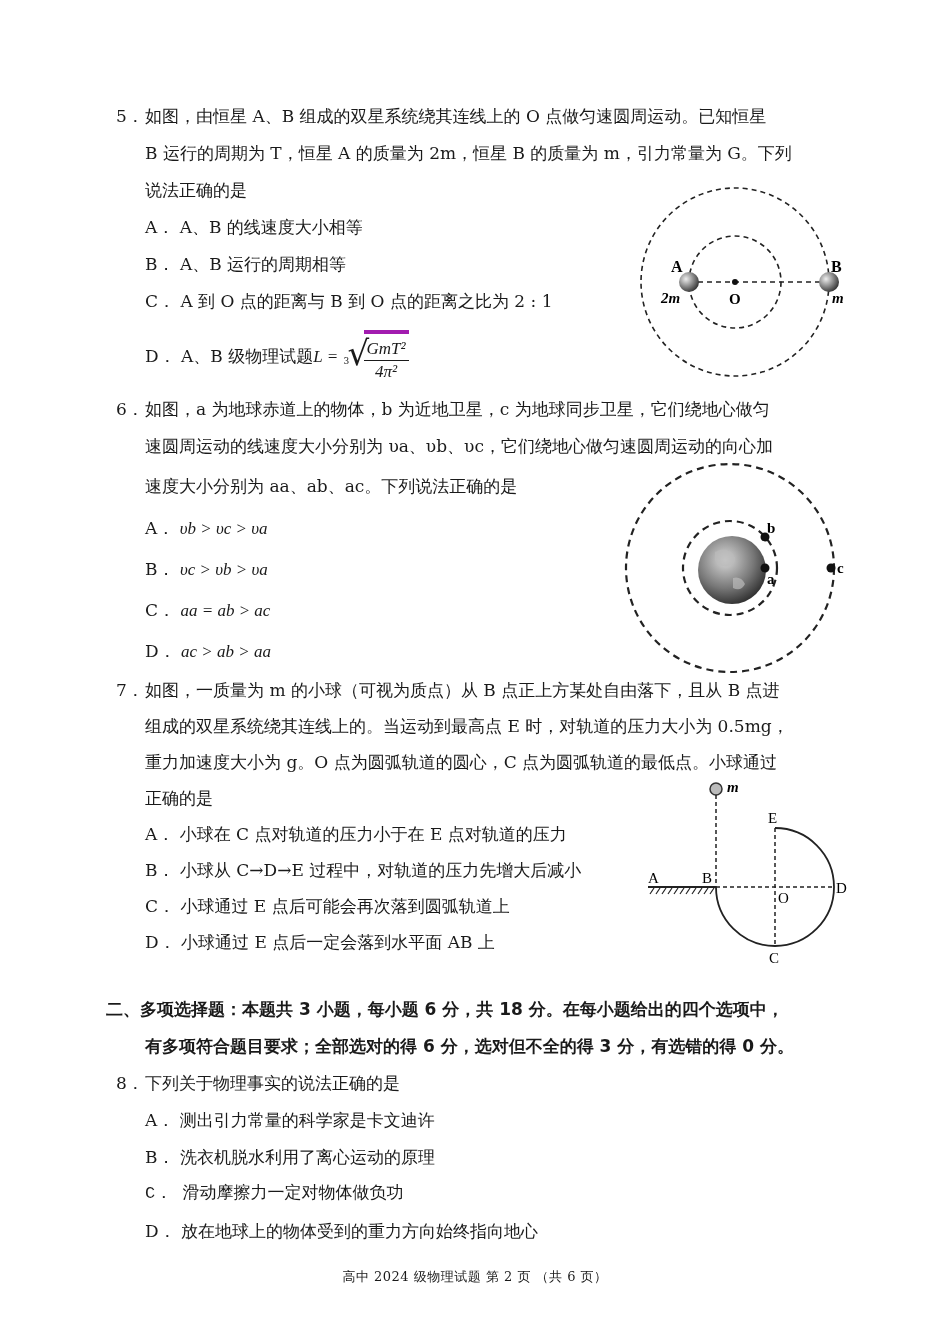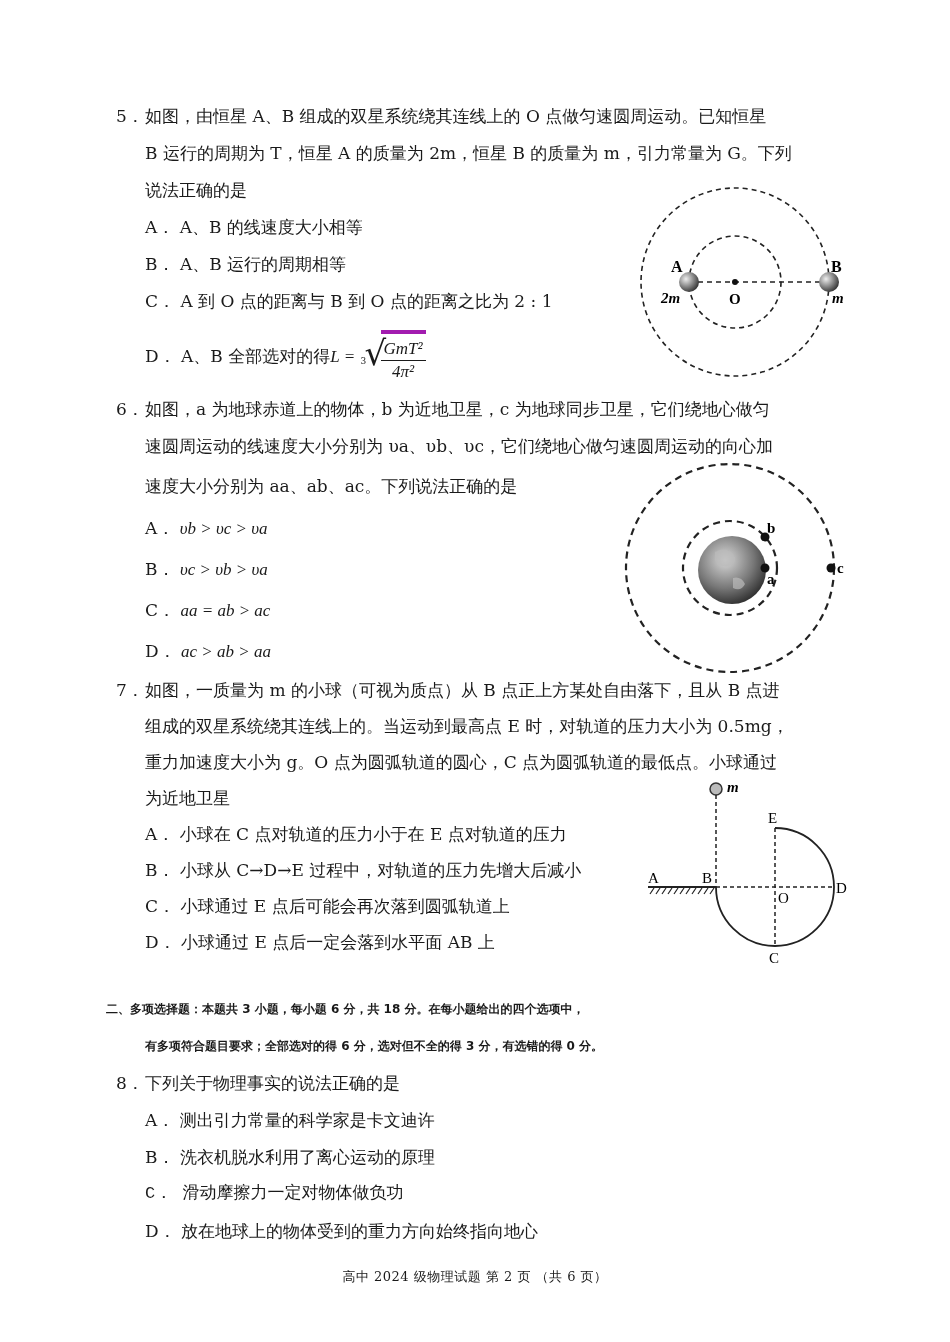--- a/index.html
+++ b/index.html
@@ -3,21 +3,21 @@
 <meta charset="utf-8">
 <style>
   html, body { margin: 0; padding: 0; background: #ffffff; }
   body {
     width: 950px; height: 1342px; position: relative; overflow: hidden;
     font-family: "DejaVu Serif", "Liberation Serif", serif;
     color: #1a1a1a; font-size: 17px;
   }
   .line { position: absolute; white-space: nowrap; line-height: 24px; }
   .i { font-style: italic; font-family: "Liberation Serif", "DejaVu Serif", serif; }
-  .bold { font-weight: bold; font-family: "DejaVu Sans", "Liberation Sans", sans-serif; font-size: 12px; }
+  .bold { font-weight: bold; font-family: "DejaVu Sans", "Liberation Sans", sans-serif; font-size: 17px; }
   .frac { display: inline-block; vertical-align: middle; text-align: center; }
   .frac .num { display: block; border-bottom: 1px solid #1a1a1a; padding: 0 3px; line-height: 22px; }
   .frac .den { display: block; line-height: 22px; }
   .root { display: inline-block; vertical-align: middle; position: relative; padding-left: 14px; }
   .root .idx { position: absolute; left: 0; top: 6px; font-size: 9px; }
   .root .rad { position: absolute; left: 4px; top: 0; font-size: 34px; line-height: 46px; }
   .root .body { display: inline-block; border-top: 4px solid #a21caf; margin-left: 6px; }
   svg { position: absolute; }
   .footer { position: absolute; left: 0; width: 950px; top: 1268px; text-align: center; font-size: 13px; letter-spacing: 0.5px; }
 </style>
@@ -27,21 +27,21 @@
 <div>
   <span class="line" style="left:116px;top:104px;">5．</span>
   <span class="line" style="left:145px;top:104px;">如图，由恒星 A、B 组成的双星系统绕其连线上的 O 点做匀速圆周运动。已知恒星</span>
   <span class="line" style="left:145px;top:141px;">B 运行的周期为 T，恒星 A 的质量为 2m，恒星 B 的质量为 m，引力常量为 G。下列</span>
   <span class="line" style="left:145px;top:178px;">说法正确的是</span>
 
   <span class="line" style="left:145px;top:215px;"><span>A．</span> <span>A、B 的线速度大小相等</span></span>
   <span class="line" style="left:145px;top:252px;"><span>B．</span> <span>A、B 运行的周期相等</span></span>
   <span class="line" style="left:145px;top:289px;"><span>C．</span> <span>A 到 O 点的距离与 B 到 O 点的距离之比为 2 : 1</span></span>
   <div class="line" style="left:145px;top:330px;height:50px;line-height:50px;">
-    <span>D．</span> <span>A、B 全部选对的得</span><span class="i">L =</span>
+    <span>D．</span> <span>A、B 级物理试题</span><span class="i">L =</span>
     <span class="root">
       <span class="idx">3</span>
       <span class="rad">√</span>
       <span class="body"><span class="frac i" style="line-height:22px;"><span class="num">GmT²</span><span class="den">4π²</span></span></span>
     </span>
   </div>
 
   <svg style="left:605px;top:170px;" width="260" height="230" viewBox="0 0 260 230">
     <circle cx="130" cy="112" r="94" fill="none" stroke="#222" stroke-width="1.6" stroke-dasharray="5 4"></circle>
     <circle cx="130" cy="112" r="46" fill="none" stroke="#222" stroke-width="1.6" stroke-dasharray="5 4"></circle>
@@ -93,21 +93,21 @@
     <text x="152" y="73" font-size="15" font-weight="bold" font-family="Liberation Serif, serif">b</text>
     <text x="222" y="113" font-size="15" font-weight="bold" font-family="Liberation Serif, serif">c</text>
   </svg>
 </div>
 
 <div>
   <span class="line" style="left:116px;top:678px;">7．</span>
   <span class="line" style="left:145px;top:678px;">如图，一质量为 m 的小球（可视为质点）从 B 点正上方某处自由落下，且从 B 点进</span>
   <span class="line" style="left:145px;top:714px;">组成的双星系统绕其连线上的。当运动到最高点 E 时，对轨道的压力大小为 0.5mg，</span>
   <span class="line" style="left:145px;top:750px;">重力加速度大小为 g。O 点为圆弧轨道的圆心，C 点为圆弧轨道的最低点。小球通过</span>
-  <span class="line" style="left:145px;top:786px;">为近地卫星</span>
+  <span class="line" style="left:145px;top:786px;">正确的是</span>
 
   <span class="line" style="left:145px;top:822px;"><span>A．</span> <span>小球在 C 点对轨道的压力小于在 E 点对轨道的压力</span></span>
   <span class="line" style="left:145px;top:858px;"><span>B．</span> <span>小球从 C→D→E 过程中，对轨道的压力先增大后减小</span></span>
   <span class="line" style="left:145px;top:894px;"><span>C．</span> <span>小球通过 E 点后可能会再次落到圆弧轨道上</span></span>
   <span class="line" style="left:145px;top:930px;"><span>D．</span> <span>小球通过 E 点后一定会落到水平面 AB 上</span></span>
 
   <svg style="left:640px;top:775px;" width="220" height="195" viewBox="0 0 220 195">
     <circle cx="76" cy="14" r="6" fill="#bbb" stroke="#333" stroke-width="1.5"></circle>
     <line x1="76" y1="20" x2="76" y2="112" stroke="#222" stroke-width="1.5" stroke-dasharray="4 3"></line>
     <line x1="8" y1="112" x2="76" y2="112" stroke="#222" stroke-width="1.8"></line>

